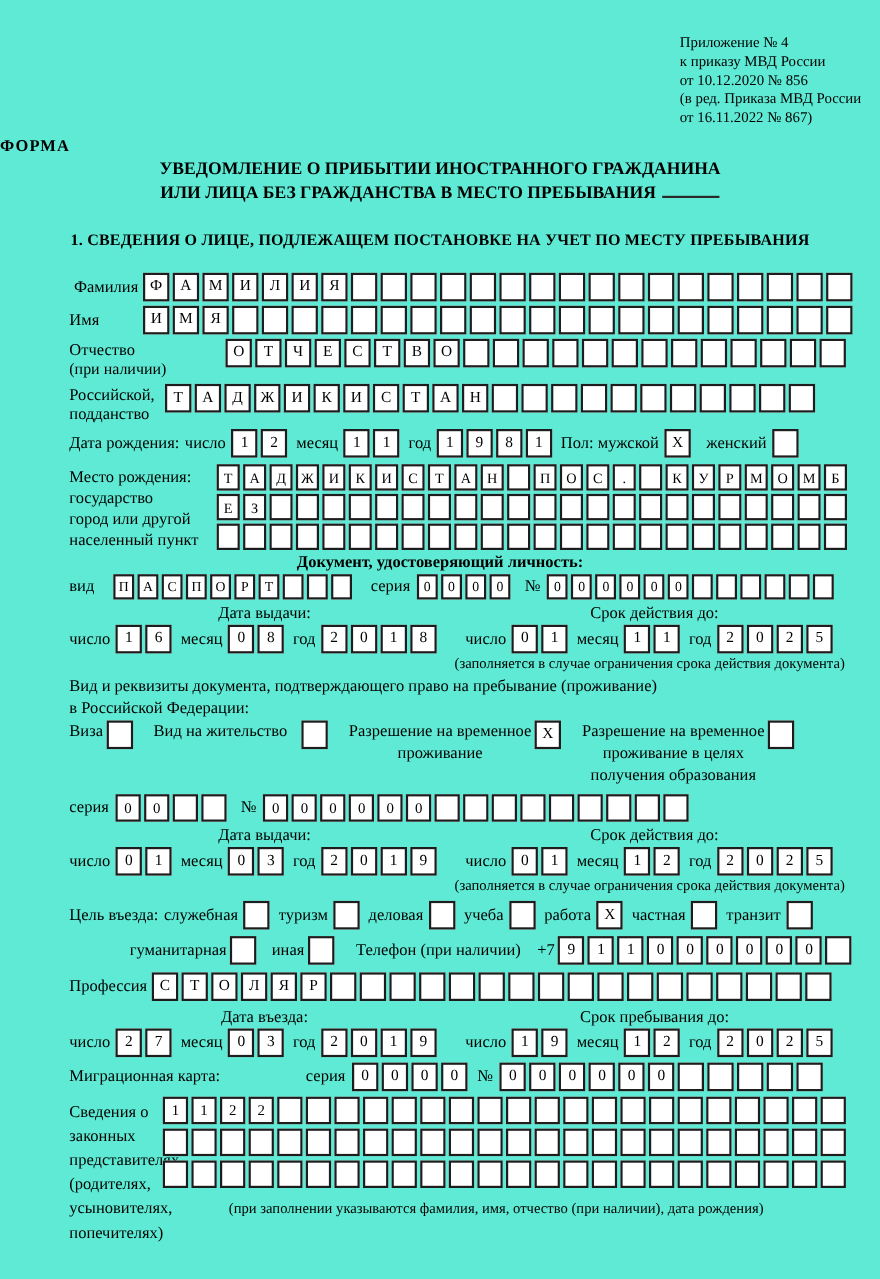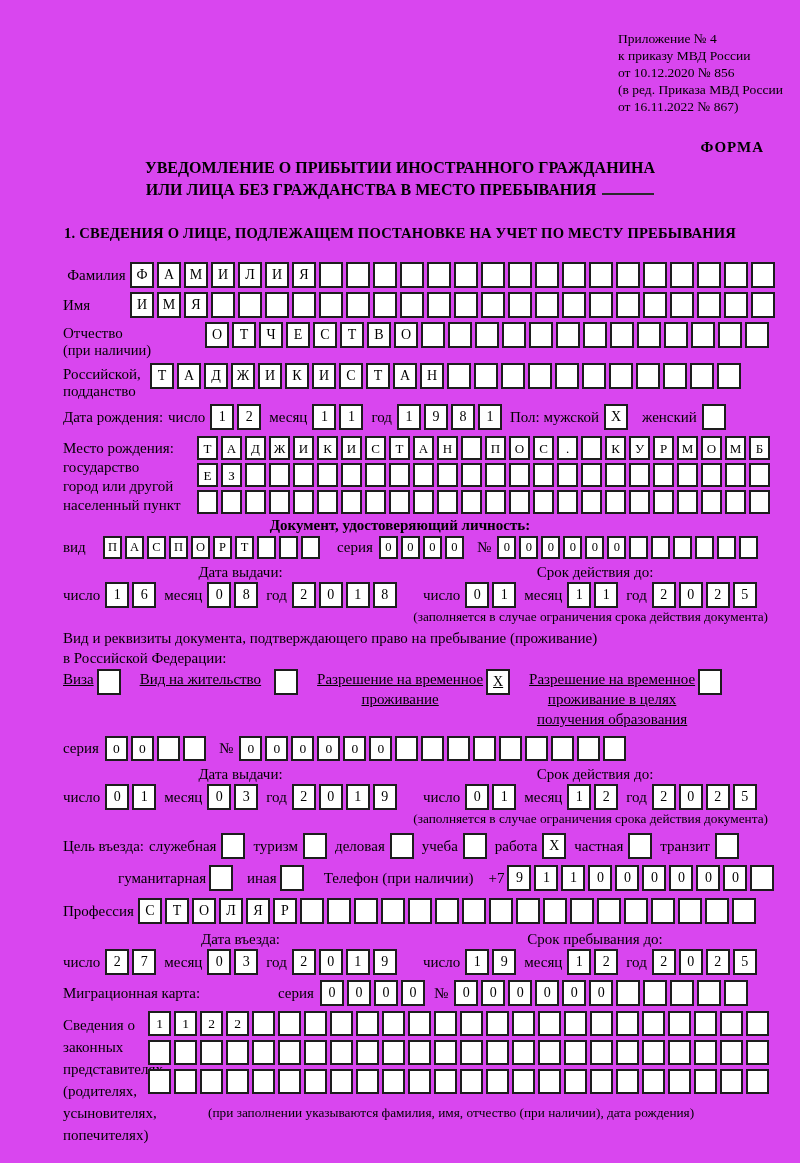--- a/index.html
+++ b/index.html
@@ -1,21 +1,21 @@
 <!DOCTYPE html>
 <html><head>
 <meta charset="utf-8">
 <style>
   html,body{margin:0;padding:0;background:#fff;}
-  .page{width:800px;height:1163px;background:#d946ef;color:#000;overflow:hidden;
+  .page{width:800px;height:1163px;background:#5eead4;color:#000;overflow:hidden;
         font-family:"Liberation Serif","DejaVu Serif",serif;font-size:15px;
         padding-top:30px;box-sizing:border-box;position:relative;}
   .appendix{margin-left:618px;font-size:13.5px;line-height:17px;}
   .appendix div{white-space:nowrap;}
-  .forma{margin-top:24px;padding-right:36px;text-align:right;font-weight:bold;font-size:15px;letter-spacing:1px;padding-left:32px;}
+  .forma{margin-top:10px;padding-right:36px;font-weight:bold;font-size:15px;letter-spacing:1px;}
   .title{margin-top:1px;text-align:center;font-weight:bold;font-size:16px;line-height:22px;}
   .title-underline{display:inline-block;width:52px;border-bottom:2px solid #2a2a2a;vertical-align:baseline;margin-left:6px;}
   .sec-head{margin-top:24px;text-align:center;font-weight:bold;font-size:14.6px;letter-spacing:0.2px;font-family:Liberation Serif, serif;}
 
   .frow{display:flex;align-items:center;margin:4px 28px 0 63px;}
   .frow.top{align-items:flex-start;}
   .lblcol{flex:none;line-height:17px;padding-top:3px;}
   .lbl{white-space:nowrap;}
   .sub{font-size:14.5px;}
 
@@ -31,21 +31,21 @@
   .gap6{width:6px;flex:none;} .gap10{width:10px;flex:none;} .gap14{width:14px;flex:none;}
 
   .dhead{display:flex;margin:5px 28px 0 63px;font-size:15px;}
   .dhead .dleft{width:355px;text-align:center;}
   .dhead .dright{flex:1;text-align:center;}
   .drow{display:flex;align-items:center;margin:1px 28px 0 63px;column-gap:5px;}
   .drow .grp{display:flex;align-items:center;column-gap:5px;width:355px;flex:none;}
   .drow .grp.rgt{width:auto;}
   .note-r{margin:1px 32px 0 0;text-align:right;font-size:13.3px;}
 
-  .opt{display:flex;align-items:flex-start;column-gap:3px;text-decoration:underline;}
+  .opt{display:flex;align-items:flex-start;column-gap:3px;}
   .optlabel{white-space:pre-line;text-align:center;line-height:20px;}
   .options{display:flex;align-items:flex-start;margin:2px 28px 0 63px;column-gap:16px;}
 
   .inline-gap4{display:flex;align-items:center;column-gap:5px;flex-wrap:nowrap;}
   .repnote{margin-top:7px;margin-left:60px;font-size:13.3px;white-space:nowrap;}
 </style>
 </head>
 <body>
 
 <div class="page">

